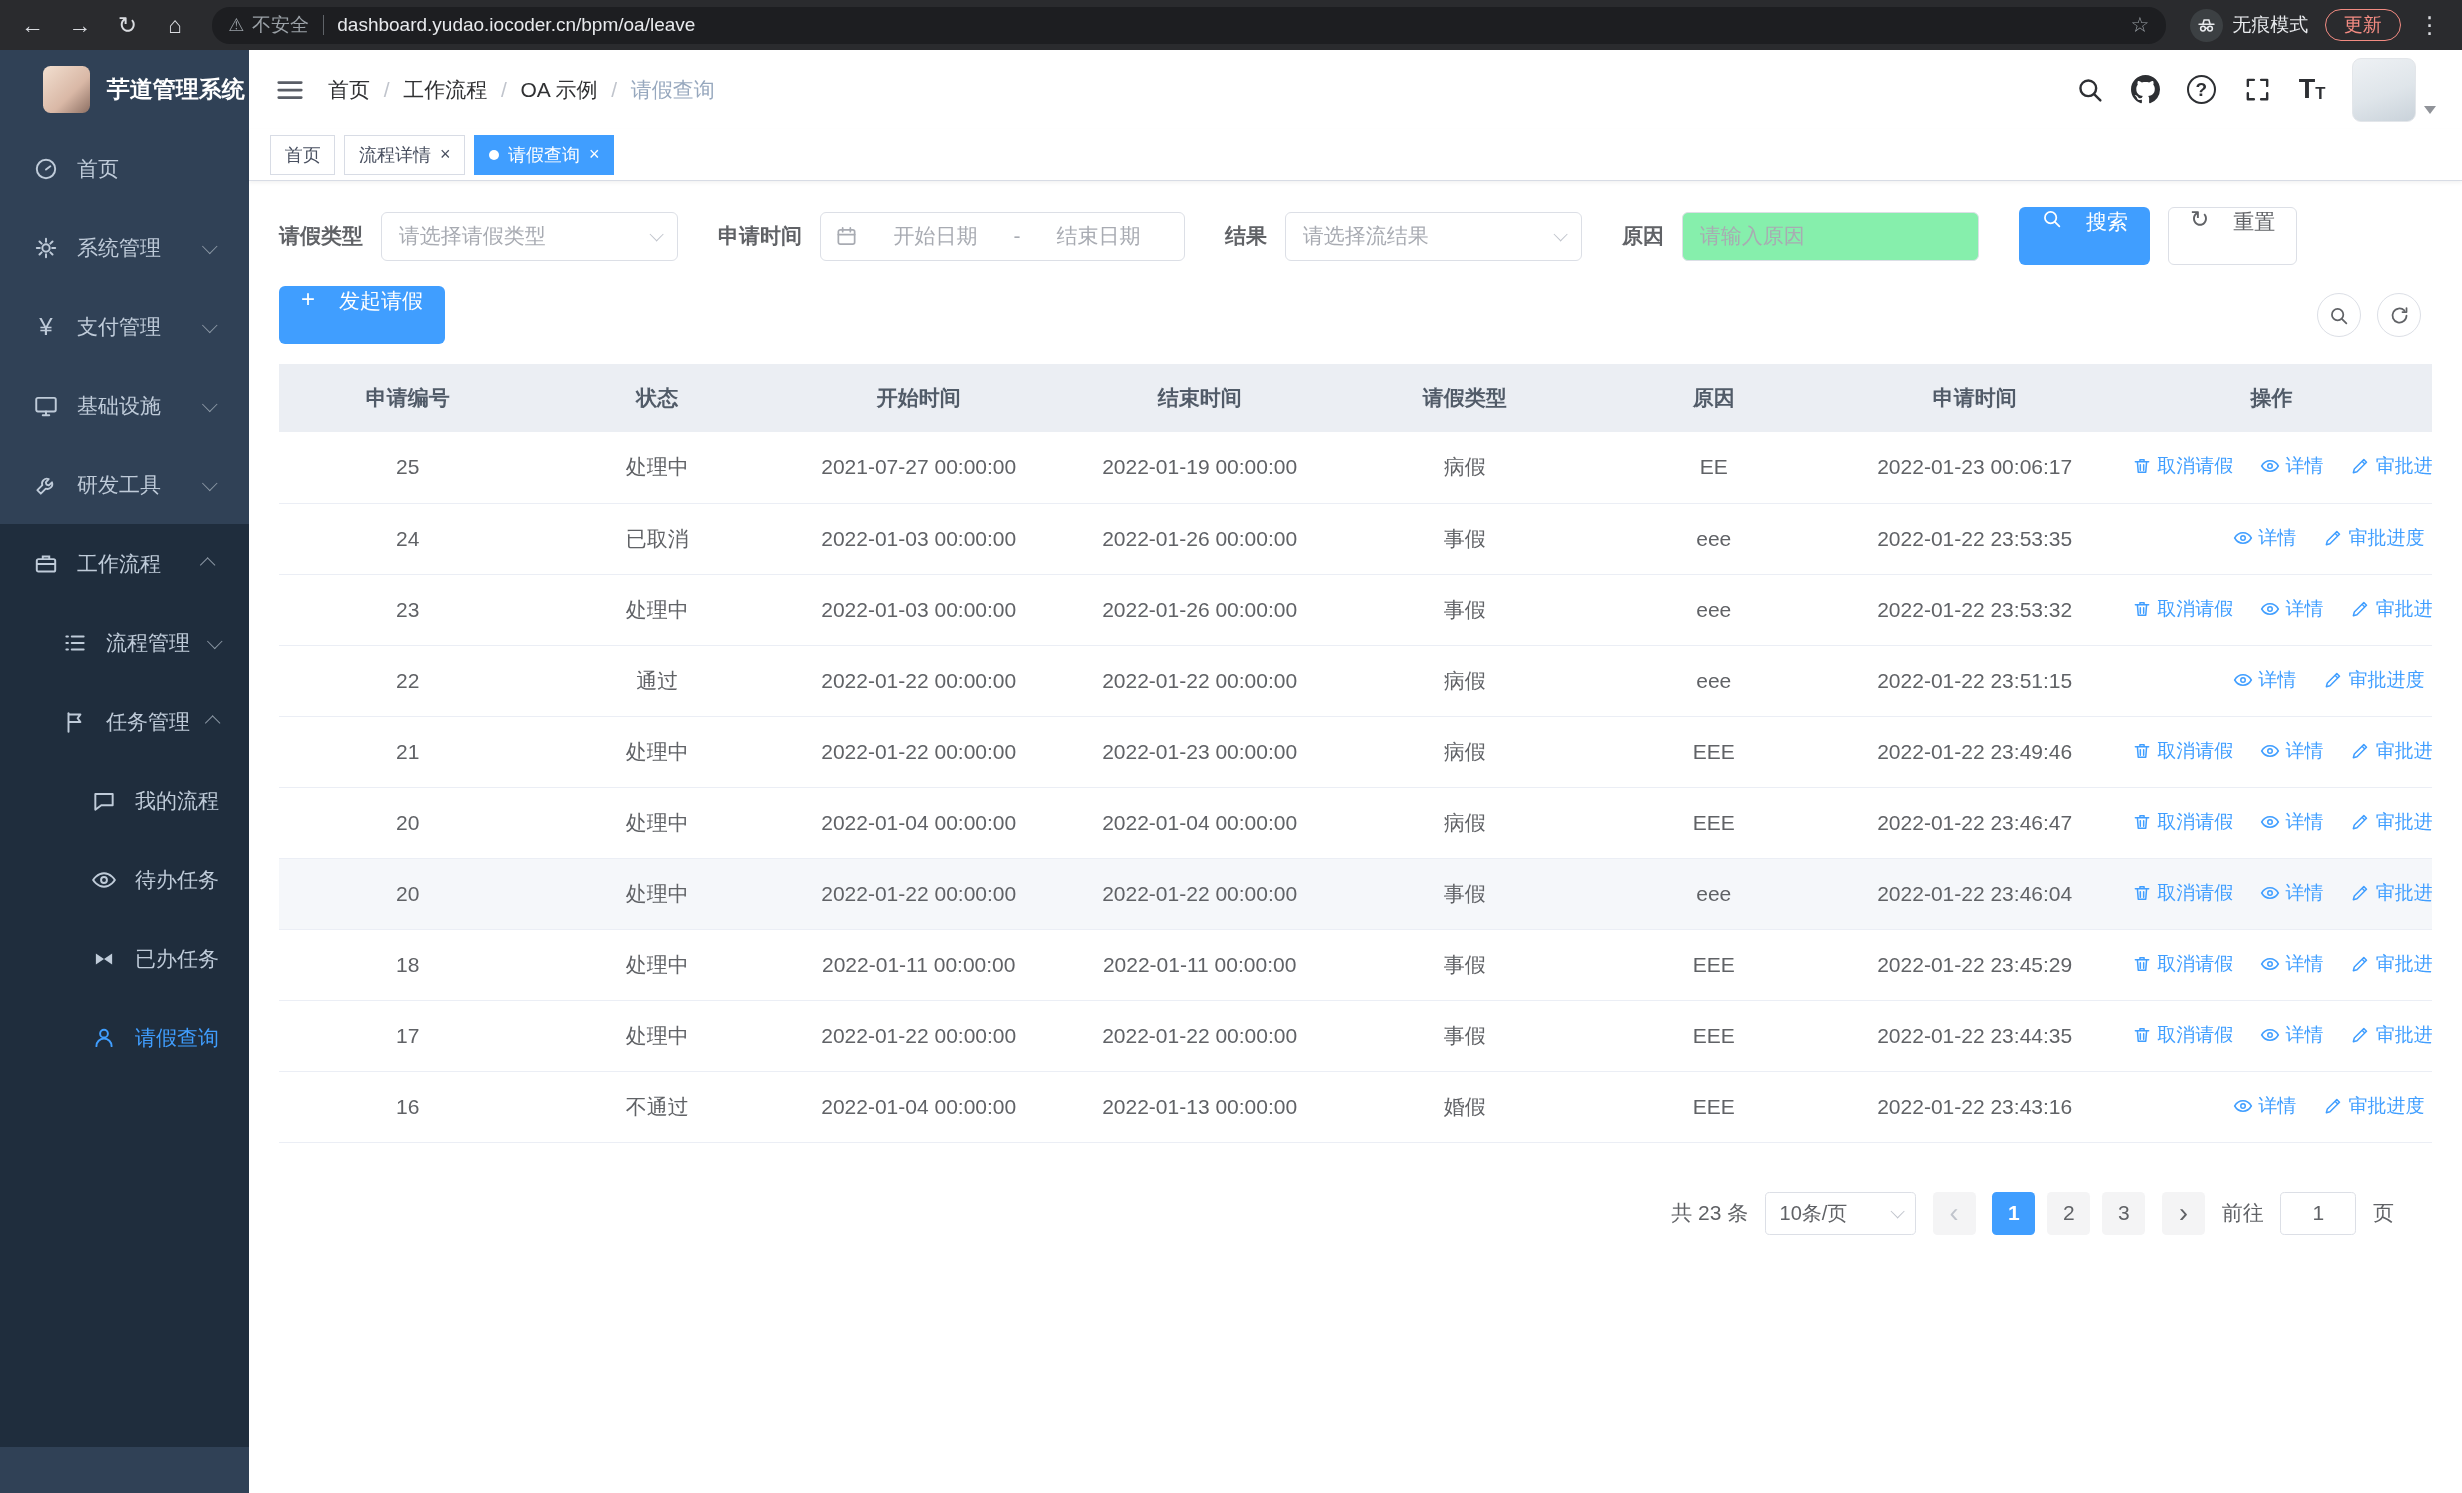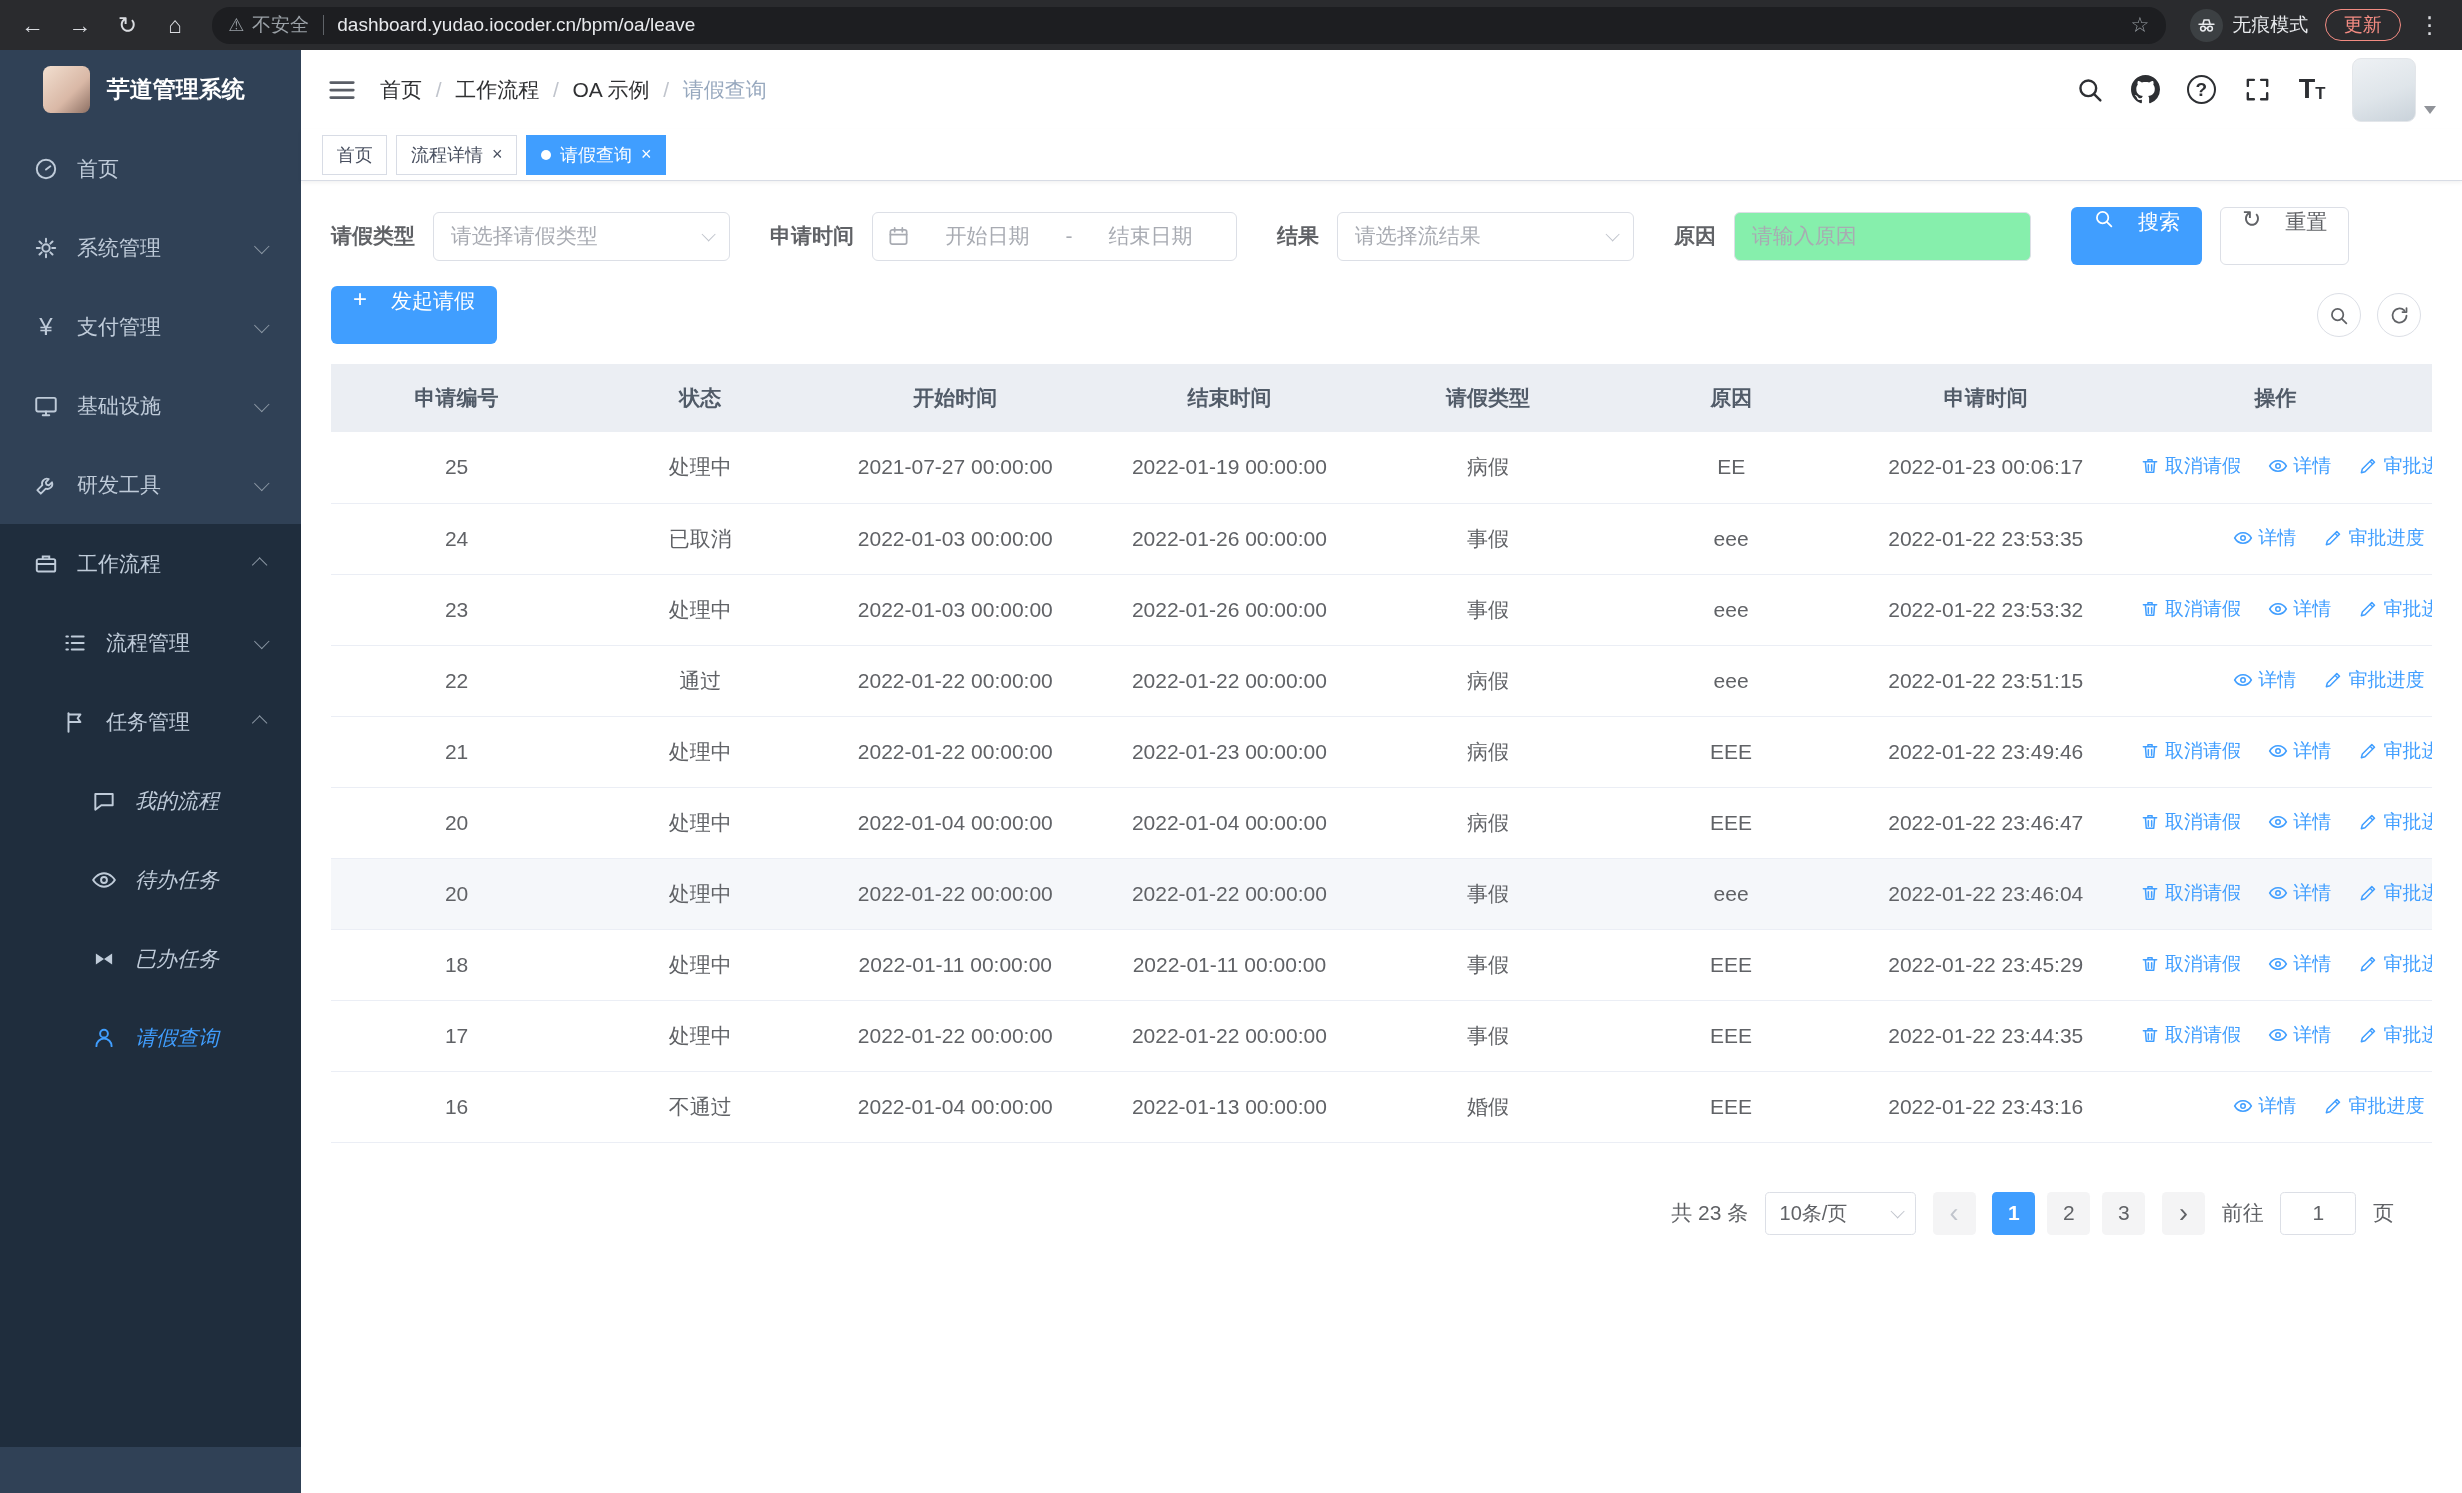--- a/index.html
+++ b/index.html
@@ -18,28 +18,28 @@
   .star { color:#9aa0a6; font-size:21px; margin-left:10.6px; }
   .incog { display:flex; align-items:center; gap:9px; color:#e8eaed; font-size:19px; white-space:nowrap; margin:0 6px; }
   .incog-circle { width:33px; height:33px; border-radius:50%; background:#3c4043; color:#e8eaed; display:flex; align-items:center; justify-content:center; }
   .incog-circle svg { width:21px; height:21px; }
   .update-pill { height:32px; padding:0 18px; border:1.5px solid #f28b82; border-radius:16.7px; color:#f28b82; font-size:19px; display:flex; align-items:center; white-space:nowrap; }
 
   
   .app { display:flex; height:1443px; }
 
   
-  .sidebar { width:301px; background:#304156; display:flex; flex-direction:column; color:#bfcbd9; flex:0 0 auto; }
+  .sidebar { width:249px; background:#304156; display:flex; flex-direction:column; color:#bfcbd9; flex:0 0 auto; }
   .logo-row { height:79px; display:flex; align-items:center; padding-left:43px; gap:16.7px; }
   .logo-img { width:47px; height:47px; border-radius:7.6px; background:linear-gradient(135deg,#f2dfd0,#d9b8a6 60%,#8c6f63); flex:0 0 auto; }
   .logo-title { color:#fff; font-size:23px; font-weight:700; white-space:nowrap; }
   .menu-item { height:79px; display:flex; align-items:center; gap:18px; font-size:21px; white-space:nowrap; }
   .lvl1 { padding-left:33px; }
   .lvl2 { padding-left:62px; }
-  .lvl3 { padding-left:91px;font-style:italic; }
+  .lvl3 { padding-left:91px; }
   .mic { width:26px; height:26px; flex:0 0 auto; }
   .mi-glyph { width:26px; font-size:24px; text-align:center; flex:0 0 auto; }
   .chev { width:11.4px; height:11.4px; border-right:1.9px solid #8a96a3; border-bottom:1.9px solid #8a96a3; margin-left:auto; margin-right:35px; transform:rotate(45deg) translateY(-1.5px); flex:0 0 auto; }
   .chev.up { transform:rotate(-135deg) translateY(-1.5px); }
   .submenu, .open-dark { background:#1f2d3d; }
   .menu-item.active { color:#409eff; }
   .side-filler { flex:1; background:#1f2d3d; }
   .side-footer { height:46px; background:#304156; }
 
   

